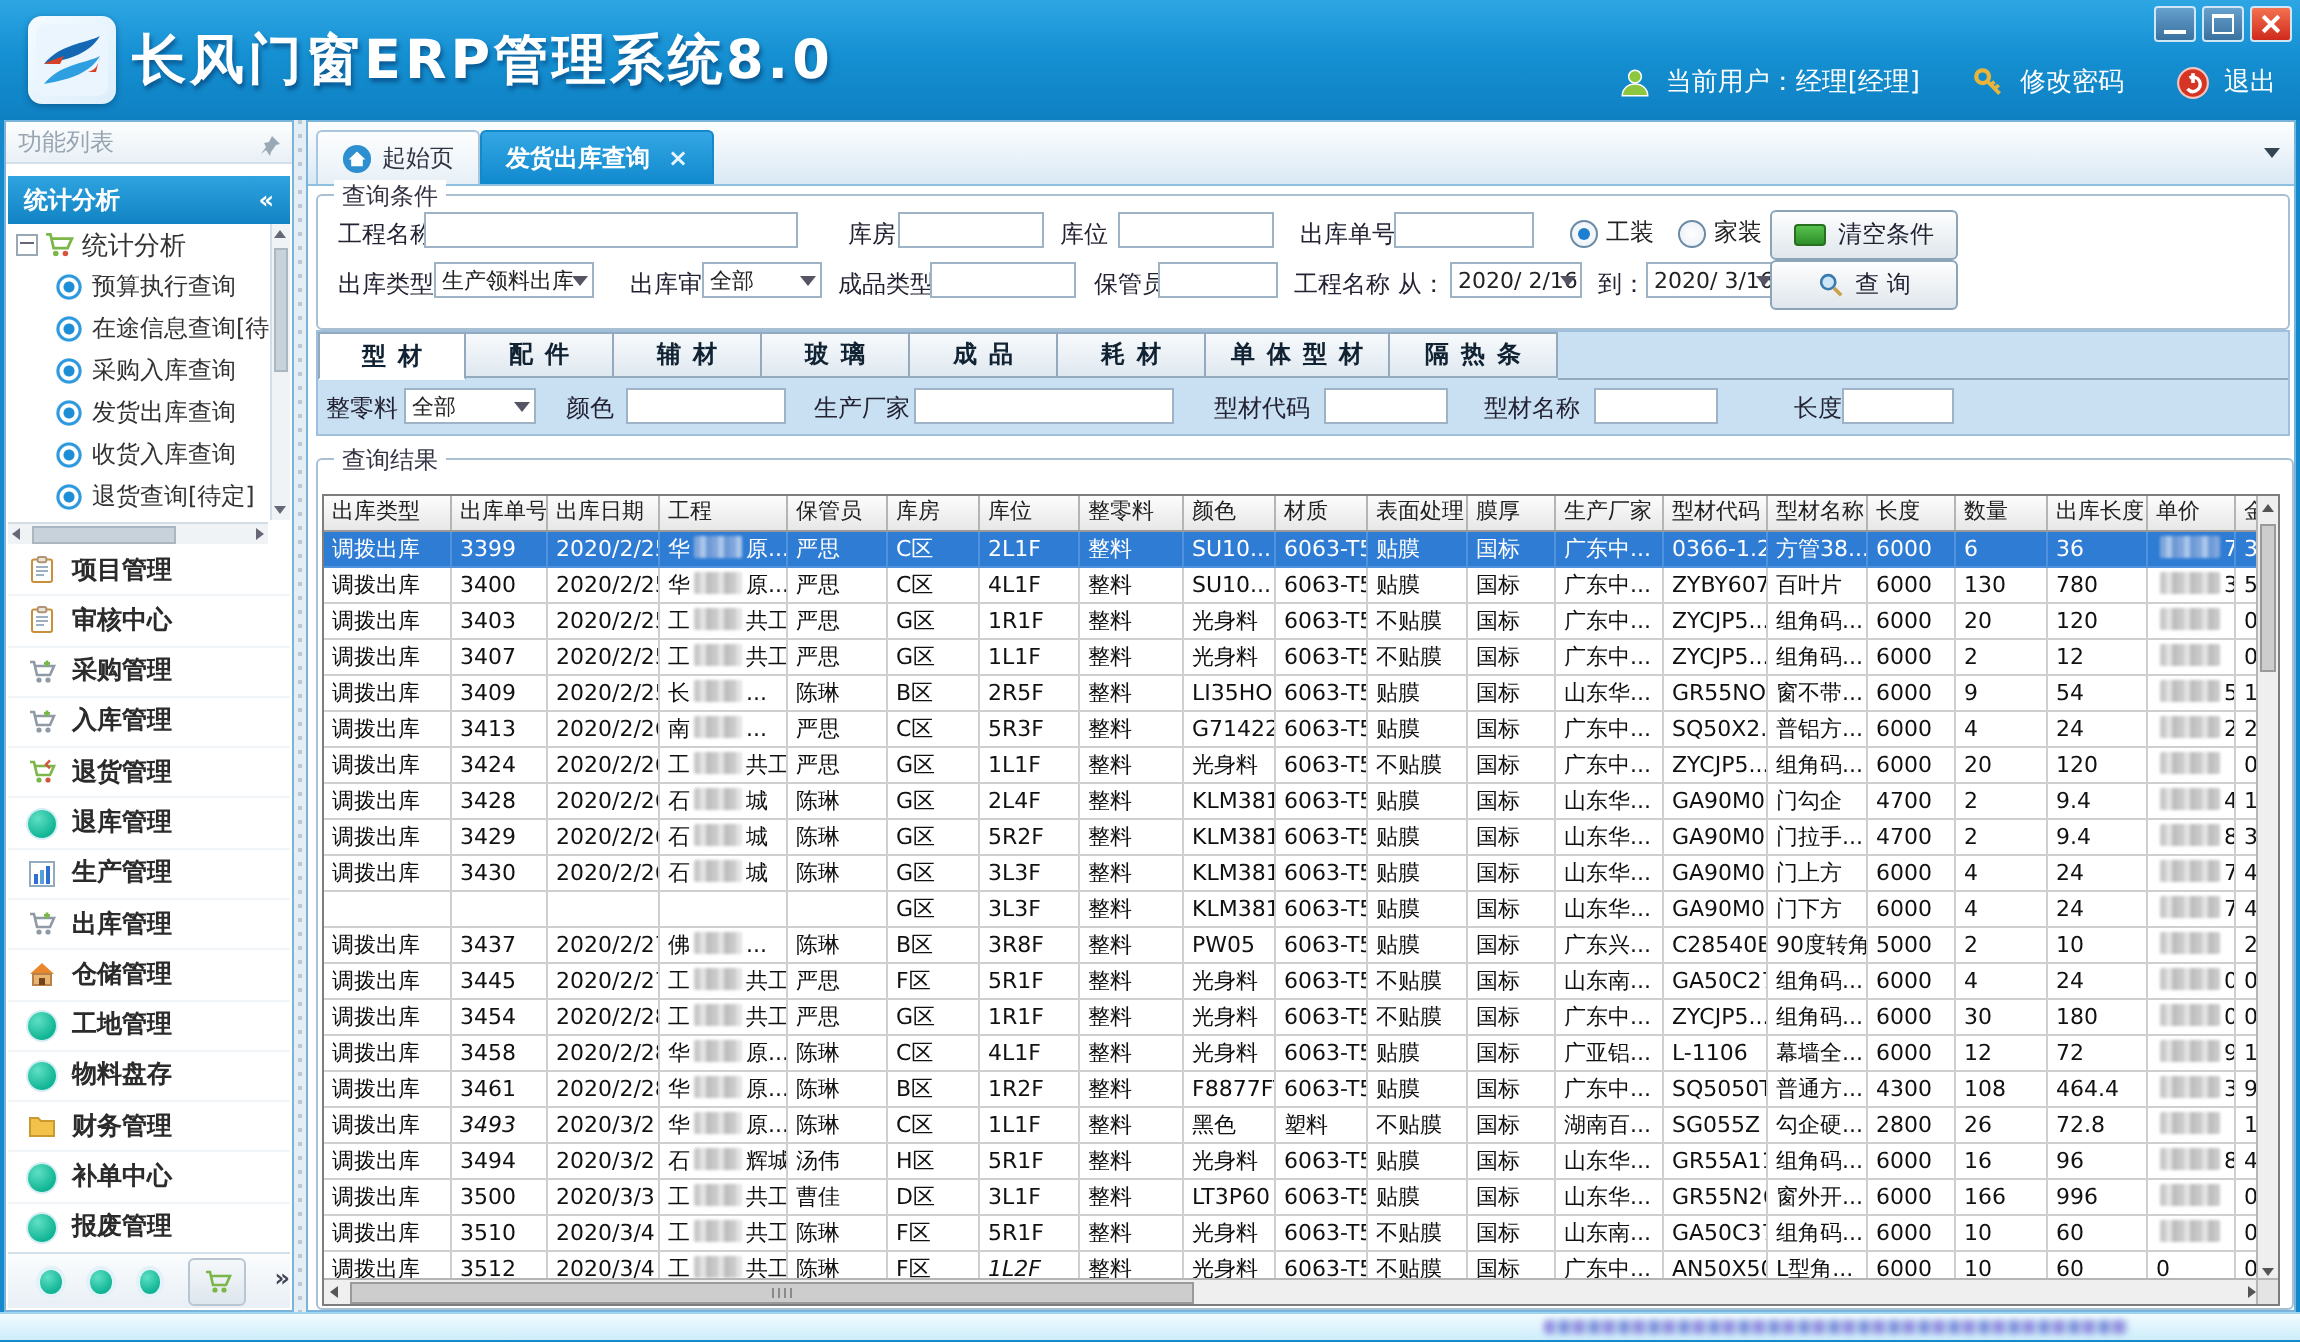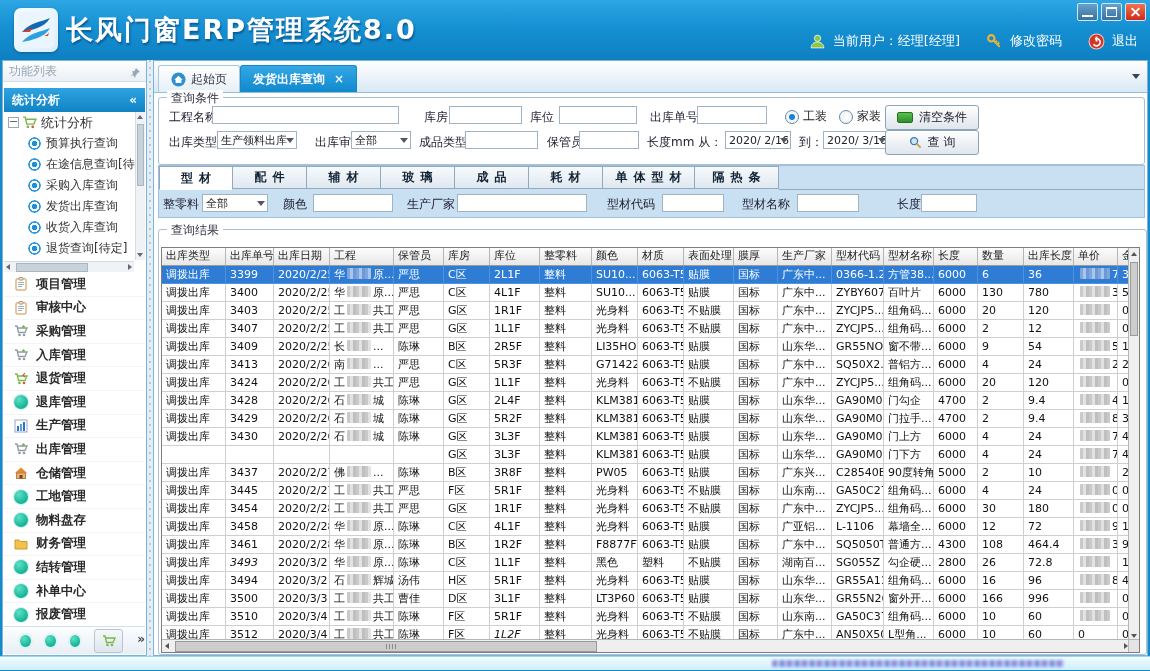--- a/index.html
+++ b/index.html
@@ -313,24 +313,20 @@
           <span class="mlabel">物料盘存</span>
         </div>
         <div class="mitem">
           <svg class="ic" viewBox="0 0 14 14">
             <path d="M1 3h4l1.5 1.5H13V12H1z" fill="#f3c24a" stroke="#c89b2e"></path>
           </svg>
           <span class="mlabel">财务管理</span>
         </div>
         <div class="mitem">
           <span class="ic ic-dot"></span>
-          <span class="mlabel">结转管理</span>
-        </div>
-        <div class="mitem">
-          <span class="ic ic-dot"></span>
           <span class="mlabel">补单中心</span>
         </div>
         <div class="mitem">
           <span class="ic ic-dot"></span>
           <span class="mlabel">报废管理</span>
         </div>
       </div>
     <div class="side-bottom">
       <span class="bdot"></span>
       <span class="bdot"></span>
@@ -397,21 +393,21 @@
         </span>
         <span class="qlab" style="left:156px;">出库审核</span>
         <span class="combo" style="left:192px;width:60px;">
           <span class="val">全部</span>
             <span class="carr"></span>
         </span>
         <span class="qlab" style="left:260px;">成品类型</span>
         <input class="tin" style="left: 306px; width: 73px;">
         <span class="qlab" style="left:388px;">保管员</span>
         <input class="tin" style="left: 420px; width: 60px;">
-        <span class="qlab" style="left:488px;">长度mm 从：</span>
+        <span class="qlab" style="left:488px;">工程名称 从：</span>
         <span class="combo" style="left:566px;width:66px;">
           <span class="val">2020/ 2/16</span>
             <span class="carr"></span>
         </span>
         <span class="qlab" style="left:640px;">到：</span>
         <span class="combo" style="left:664px;width:66px;">
           <span class="val">2020/ 3/16</span>
             <span class="carr"></span>
         </span>
         <div class="btn" style="left:726px;top:-1px;width:92px;">

